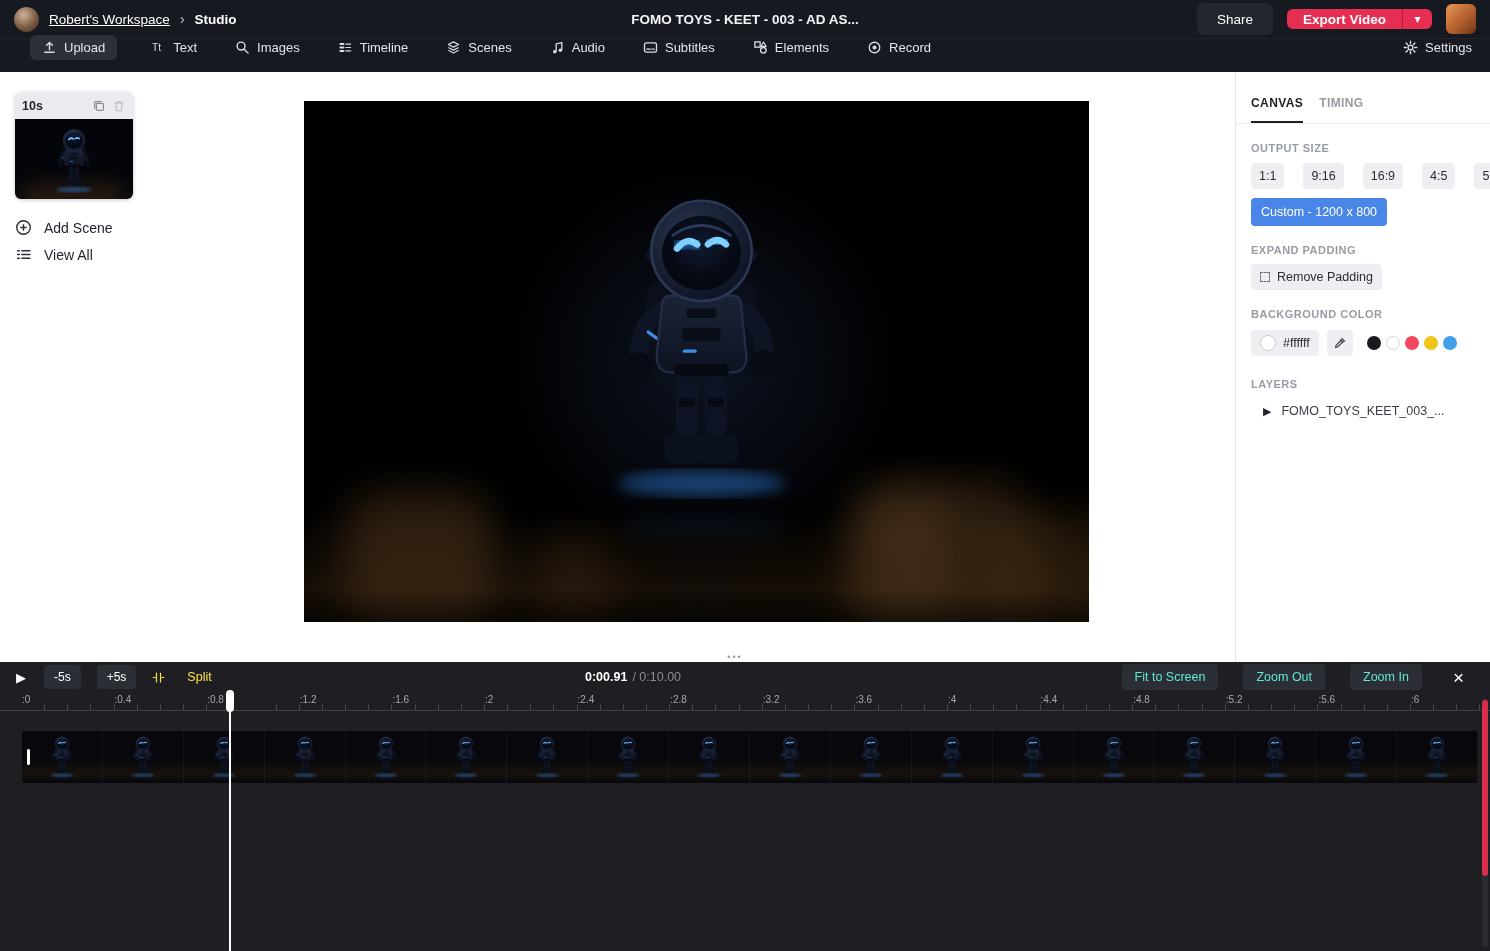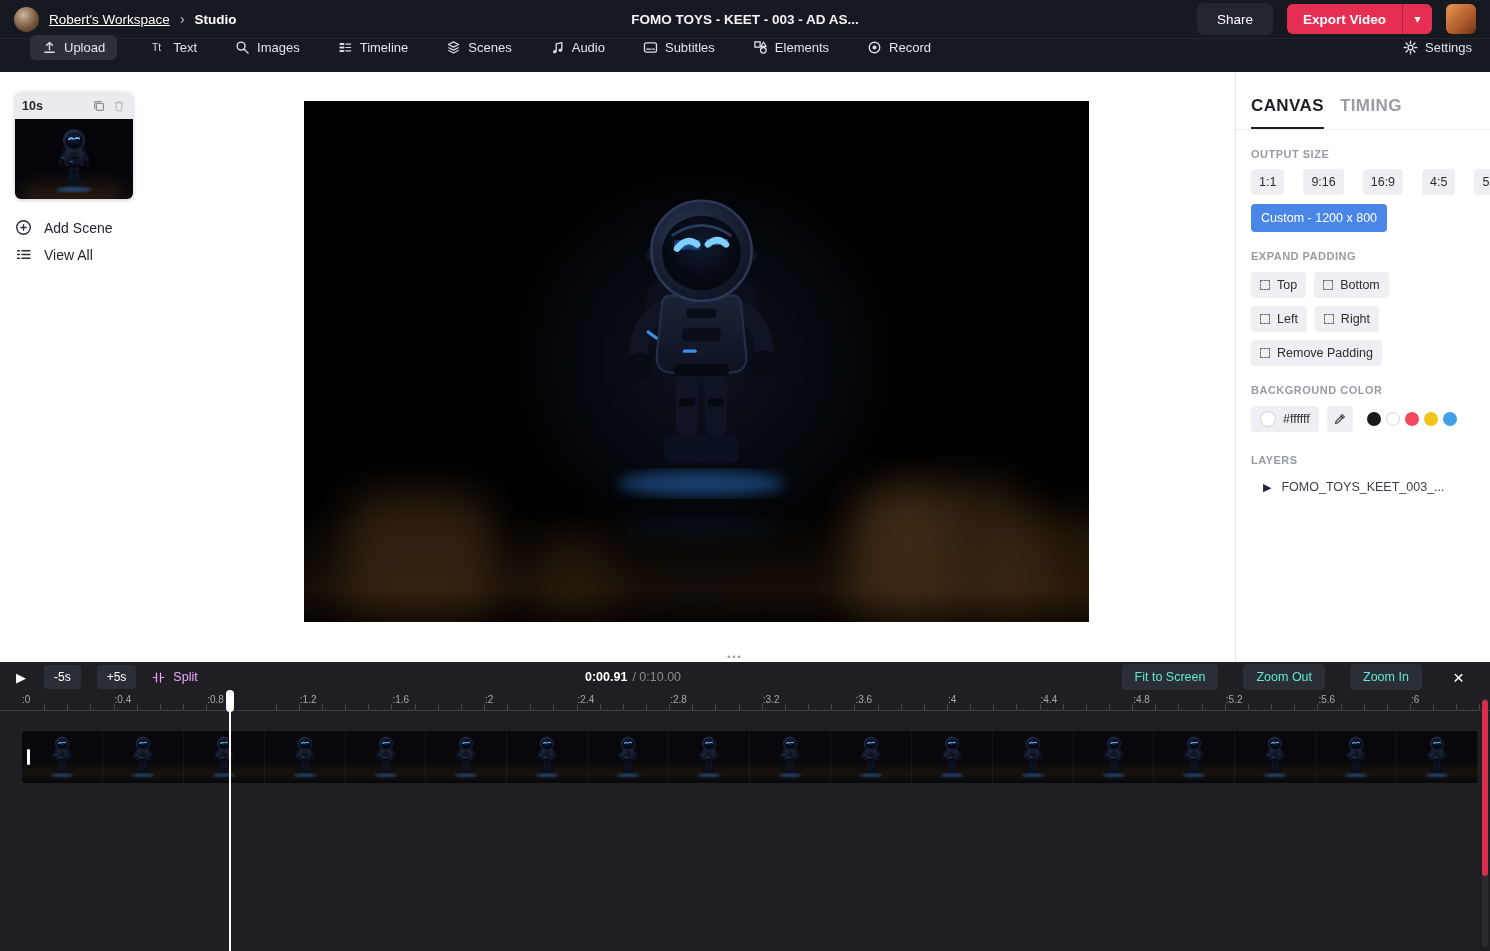--- a/index.html
+++ b/index.html
@@ -14,21 +14,21 @@
   .ws-avatar{width:25px;height:25px;border-radius:50%;
     background:radial-gradient(circle at 38% 32%,#cdb59b,#7a5a40 55%,#3a2a1c)}
   .ws-link{font-size:13.5px;color:#fff;text-decoration:underline;cursor:pointer}
   .crumb-sep{color:#c6c6cc;font-size:14px}
   .crumb-page{font-size:13.5px;color:#fff;font-weight:700}
   .hdr-title{position:absolute;left:0;right:0;text-align:center;font-size:13.5px;
     color:#f4f4f7;font-weight:700;pointer-events:none}
   .hdr-right{margin-left:auto;display:flex;align-items:center;gap:14px;z-index:2}
   .share-btn{height:32px;padding:0 20px;background:#23252f;border:none;border-radius:6px;
     color:#fff;font-size:13.5px;cursor:pointer;font-family:inherit}
-  .export-btn{height:30px;display:flex;align-items:center;background:#e62e52;border-radius:6px;
+  .export-btn{height:20px;display:flex;align-items:center;background:#e62e52;border-radius:6px;
     color:#fff;cursor:pointer;overflow:hidden}
   .export-label{padding:0 16px;font-size:13.5px;font-weight:700}
   .export-caret{width:30px;align-self:stretch;display:flex;align-items:center;justify-content:center;
     border-left:1px solid rgba(0,0,0,.28);font-size:12px}
   .user-avatar{width:30px;height:30px;border-radius:6px;
     background:linear-gradient(135deg,#e89a55 0%,#b55f2e 55%,#6e3418 100%)}
 
   
   .toolbar{position:absolute;top:38px;left:0;right:0;height:34px;background:#171921;
     border-top:1px solid #23252e;display:flex;align-items:center;padding:0 18px 16px 30px;z-index:30}
@@ -71,21 +71,21 @@
   .robot-main{position:absolute;left:280px;top:88px;width:235px;height:320px}
   .reflect{position:absolute;left:280px;top:402px;width:235px;height:118px;overflow:hidden;opacity:.13;filter:blur(4px)}
   .reflect svg{width:235px;height:320px;transform:scaleY(-1)}
   .resize-dots{position:absolute;bottom:0;left:50%;transform:translateX(-50%);
     color:#9a9aa2;font-size:9px;letter-spacing:2px;cursor:row-resize}
 
   
   .inspector{position:absolute;right:0;top:72px;width:255px;bottom:289px;background:#fff;
     border-left:1px solid #e6e6ea;padding:0 15px;overflow:hidden}
   .tabs{display:flex;gap:16px;padding-top:24px;border-bottom:1px solid #ededf1;margin:0 -15px;padding-left:15px}
-  .tab{font-size:17px;font-weight:700;letter-spacing:.4px;color:#9a9aa2;padding-bottom:11px;cursor:pointer}
+  .tab{font-size:12px;font-weight:700;letter-spacing:.4px;color:#9a9aa2;padding-bottom:11px;cursor:pointer}
   .tab.active{color:#1e2026;border-bottom:2px solid #1e2026}
   .sec-title{margin-top:18px;font-size:11px;font-weight:700;letter-spacing:.5px;color:#979ca4}
   .ratio-row{display:flex;gap:19px;margin-top:9px}
   .ratio-btn{background:#edeff2;border:none;border-radius:4px;padding:6px 8px;font-size:12.5px;
     color:#2b2d34;cursor:pointer;font-family:inherit}
   .custom-btn{margin-top:9px;display:inline-block;background:#4a86e8;color:#fff;border:none;
     border-radius:4px;padding:7px 10px;font-size:12.5px;cursor:pointer;font-family:inherit}
   .pad-wrap{margin-top:10px;width:158px;display:flex;flex-wrap:wrap;gap:8px}
   .pad-btn{display:inline-flex;align-items:center;gap:7px;background:#edeff2;border:none;border-radius:4px;
     padding:6px 9px;font-size:12.5px;color:#2b2d34;cursor:pointer;font-family:inherit}
@@ -102,21 +102,21 @@
   .layer-row{display:flex;align-items:center;gap:10px;margin-top:14px;padding-left:12px;cursor:pointer}
   .layer-play{color:#22252d;font-size:11px}
   .layer-label{font-size:12.5px;color:#3a3d45}
 
   
   .timeline{position:absolute;left:0;right:0;top:662px;height:289px;background:#1e1e23;z-index:20}
   .tl-controls{position:relative;height:30px;display:flex;align-items:center;padding:0 14px;gap:16px}
   .tl-play{color:#fff;font-size:13px;cursor:pointer;background:none;border:none;padding:0 2px}
   .tl-btn{background:#2c2e36;color:#fff;border:none;border-radius:4px;padding:5px 10px;
     font-size:12px;cursor:pointer;font-family:inherit}
-  .tl-split{display:flex;align-items:center;gap:8px;color:#f0abfc;font-size:12.5px;cursor:default;background:none;border:none;font-family:inherit}
+  .tl-split{display:flex;align-items:center;gap:22px;color:#fde047;font-size:12.5px;cursor:default;background:none;border:none;font-family:inherit}
   .tl-split svg{width:13px;height:13px}
   .tl-time{position:absolute;left:585px;top:0;height:30px;display:flex;align-items:center;gap:5px;font-size:12.5px}
   .tl-cur{color:#fff;font-weight:700}
   .tl-dur{color:#8b8b94}
   .tl-right{margin-left:auto;display:flex;align-items:center;gap:25px;margin-right:6px}
   .tl-zoom{background:#2c2e36;color:#5eead4;border:none;border-radius:4px;padding:6px 13px;
     font-size:12.5px;cursor:pointer;font-family:inherit}
   .tl-close{background:none;border:none;color:#fff;font-size:19px;cursor:pointer;padding:0 6px;line-height:1}
   .ruler{position:absolute;left:0;right:0;top:30px;height:19px;border-bottom:1px solid #3e3e46;cursor:pointer;
     background-image:repeating-linear-gradient(to right,transparent 0 22.15px,#46464e 22.15px 23.15px);
@@ -389,38 +389,20 @@
     <div class="ratio-row">
         <button class="ratio-btn">1:1</button>
         <button class="ratio-btn">9:16</button>
         <button class="ratio-btn">16:9</button>
         <button class="ratio-btn">4:5</button>
         <button class="ratio-btn">5:4</button>
       </div>
     <button class="custom-btn">Custom - 1200 x 800</button>
 
     <div class="sec-title">EXPAND PADDING</div>
-    <div class="pad-wrap">
-        <button class="pad-btn">
-          <span class="pad-ic"></span>
-          <span>Top</span>
-        </button>
-        <button class="pad-btn">
-          <span class="pad-ic"></span>
-          <span>Bottom</span>
-        </button>
-        <button class="pad-btn">
-          <span class="pad-ic"></span>
-          <span>Left</span>
-        </button>
-        <button class="pad-btn">
-          <span class="pad-ic"></span>
-          <span>Right</span>
-        </button>
-      </div>
     <div style="margin-top:8px">
       <button class="pad-btn">
         <span class="pad-ic"></span>
         <span>Remove Padding</span>
       </button>
     </div>
 
     <div class="sec-title">BACKGROUND COLOR</div>
     <div class="bg-row">
       <button class="hex-btn">

